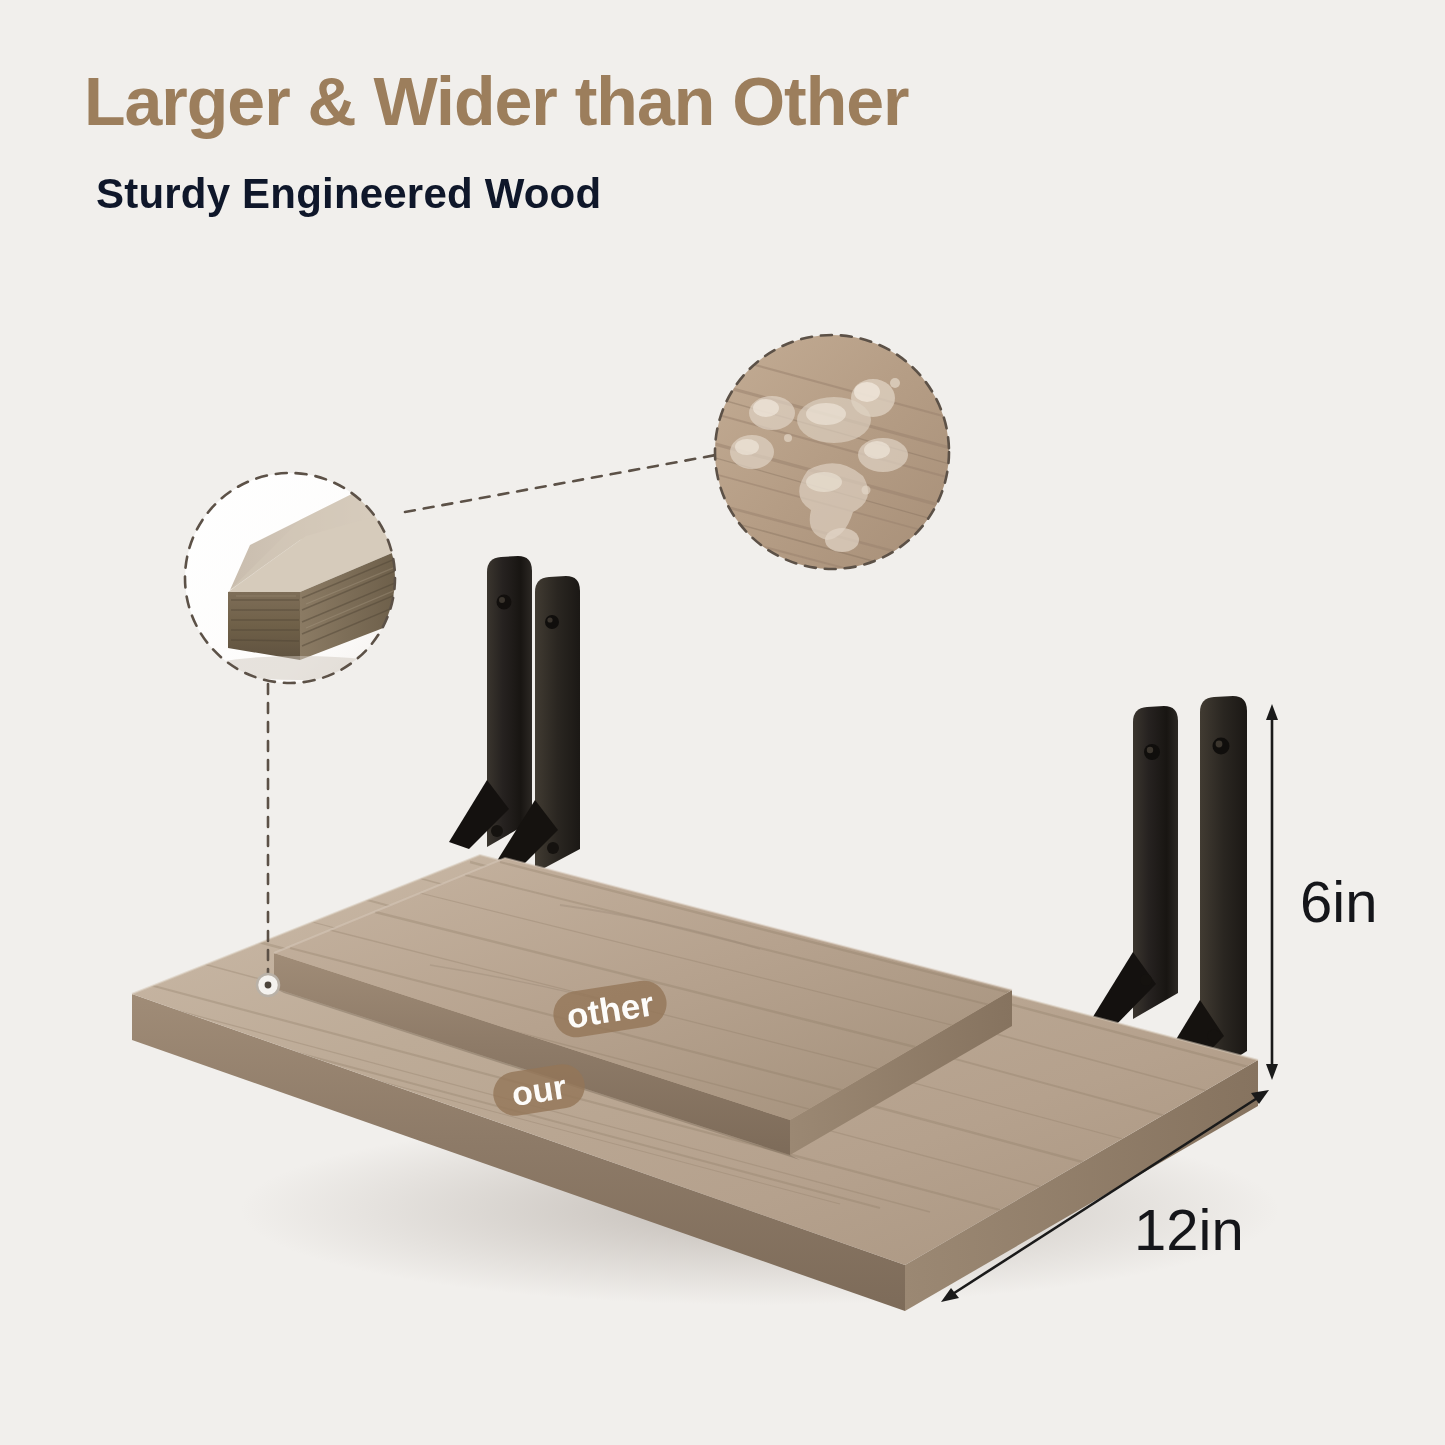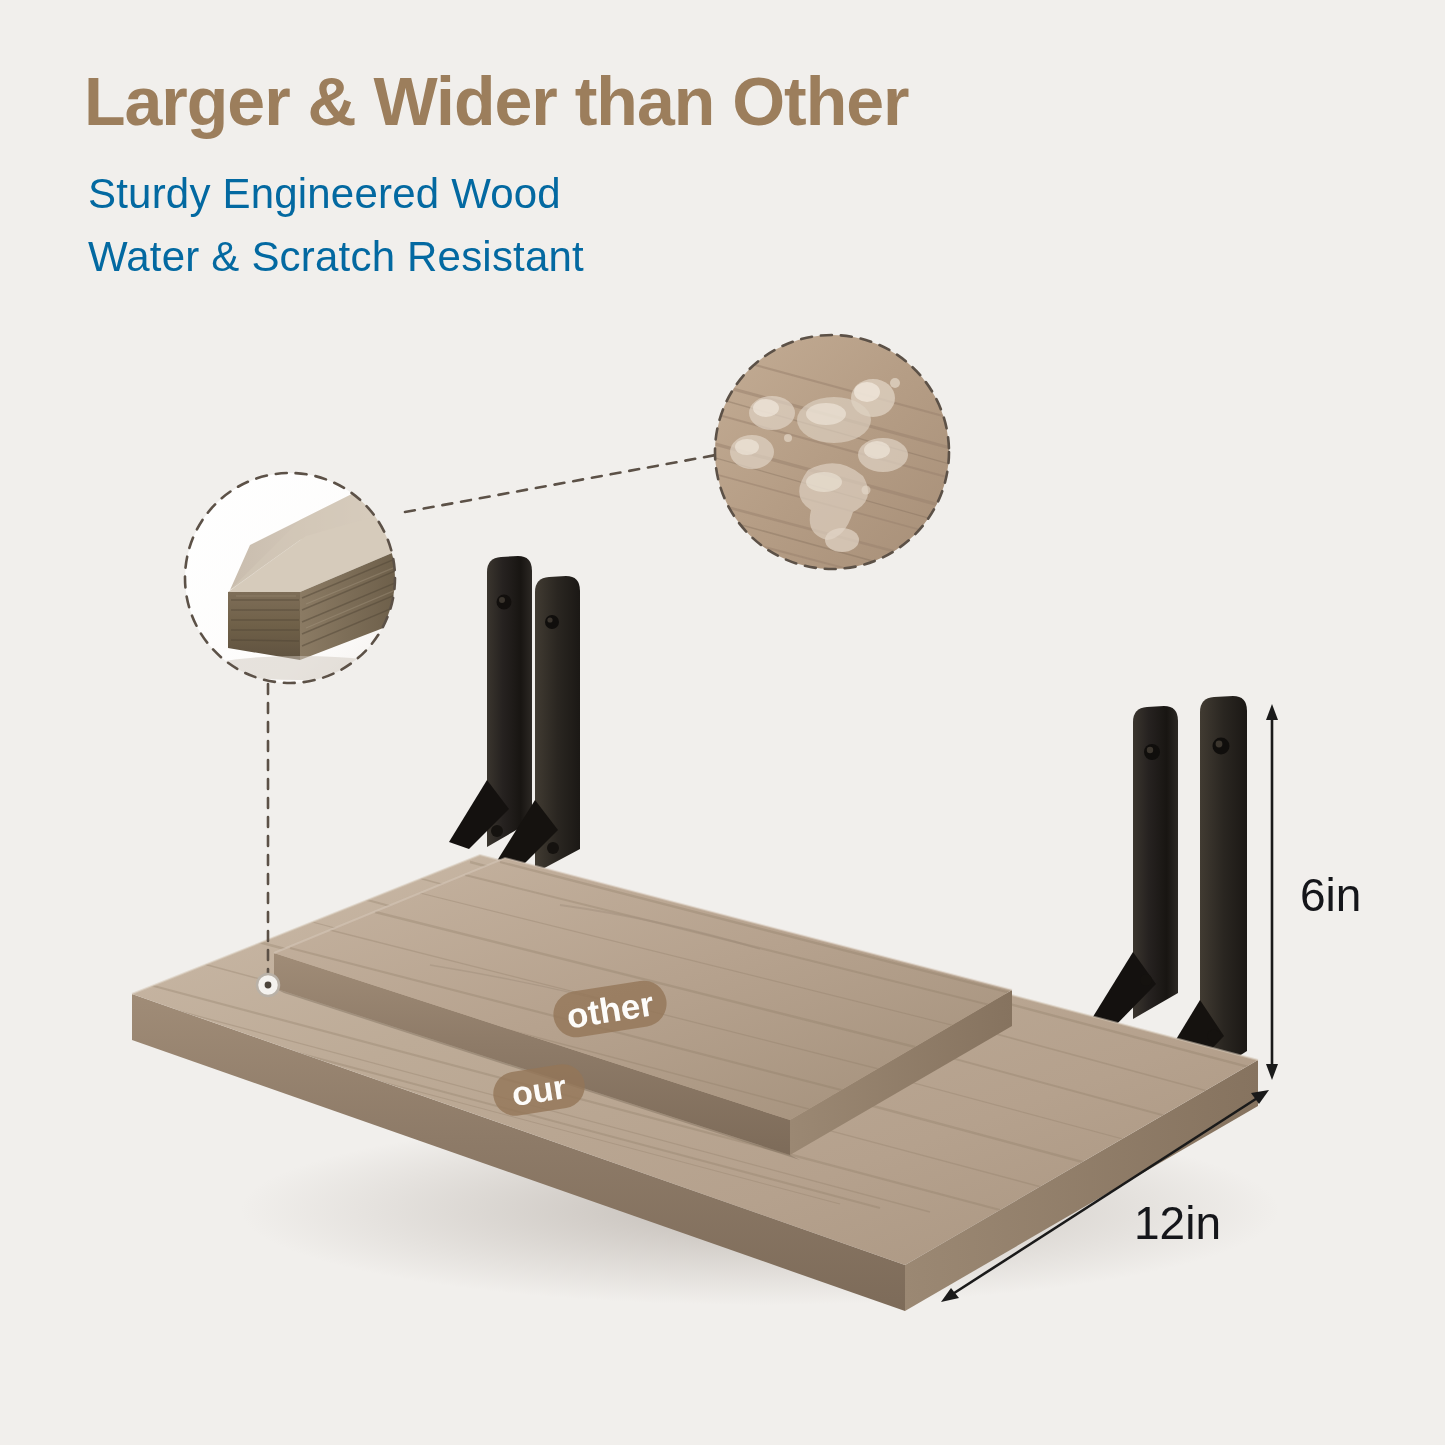--- a/index.html
+++ b/index.html
@@ -12,22 +12,22 @@
   }
   #stage{position:absolute;inset:0;width:1445px;height:1445px;}
 
   
   .headline{
     position:absolute;left:84px;top:62px;
     font-size:68px;font-weight:700;letter-spacing:-1px;
     color:#9c7e5c;white-space:nowrap;
   }
   .subline{
-    position:absolute;left:88px;
-    font-size:42px;font-weight:400;color:#0369a1;
+    position:absolute;left:96px;
+    font-size:42px;font-weight:700;color:#0f172a;
     letter-spacing:.2px;white-space:nowrap;
   }
   .sub1{top:170px;}
   .sub2{top:233px;}
 
   
   svg.scene{position:absolute;left:0;top:0;width:1445px;height:1445px;}
 
   
   .pill{
@@ -45,34 +45,33 @@
     left:553px;top:986px;width:114px;height:46px;
     font-size:35px;transform:rotate(-9deg);
   }
   .pill-our{
     left:493px;top:1068px;width:92px;height:44px;
     font-size:34px;transform:rotate(-9deg);
   }
 
   
   .dimlabel{
-    position:absolute;color:#15161a;font-size:46px;font-weight:500;
+    position:absolute;color:#15161a;font-size:58px;font-weight:500;
     white-space:nowrap;
   }
   .dim-6in{left:1300px;top:868px;}
   .dim-12in{left:1122px;top:1196px;margin-left:12px;}
 </style>
 </head>
 <body>
 
 <div id="stage">
 
   <div class="headline">Larger &amp; Wider than Other</div>
   <div class="subline sub1">Sturdy Engineered Wood</div>
-  <div class="subline sub2">Water &amp; Scratch Resistant</div>
 
   <svg class="scene" viewBox="0 0 1445 1445">
     <defs>
 
       <linearGradient id="topFace" x1="0" y1="0" x2="1" y2="1">
         <stop offset="0" stop-color="#cbbaa8"></stop>
         <stop offset=".35" stop-color="#bdab97"></stop>
         <stop offset=".7" stop-color="#b5a18d"></stop>
         <stop offset="1" stop-color="#a8947f"></stop>
       </linearGradient>

